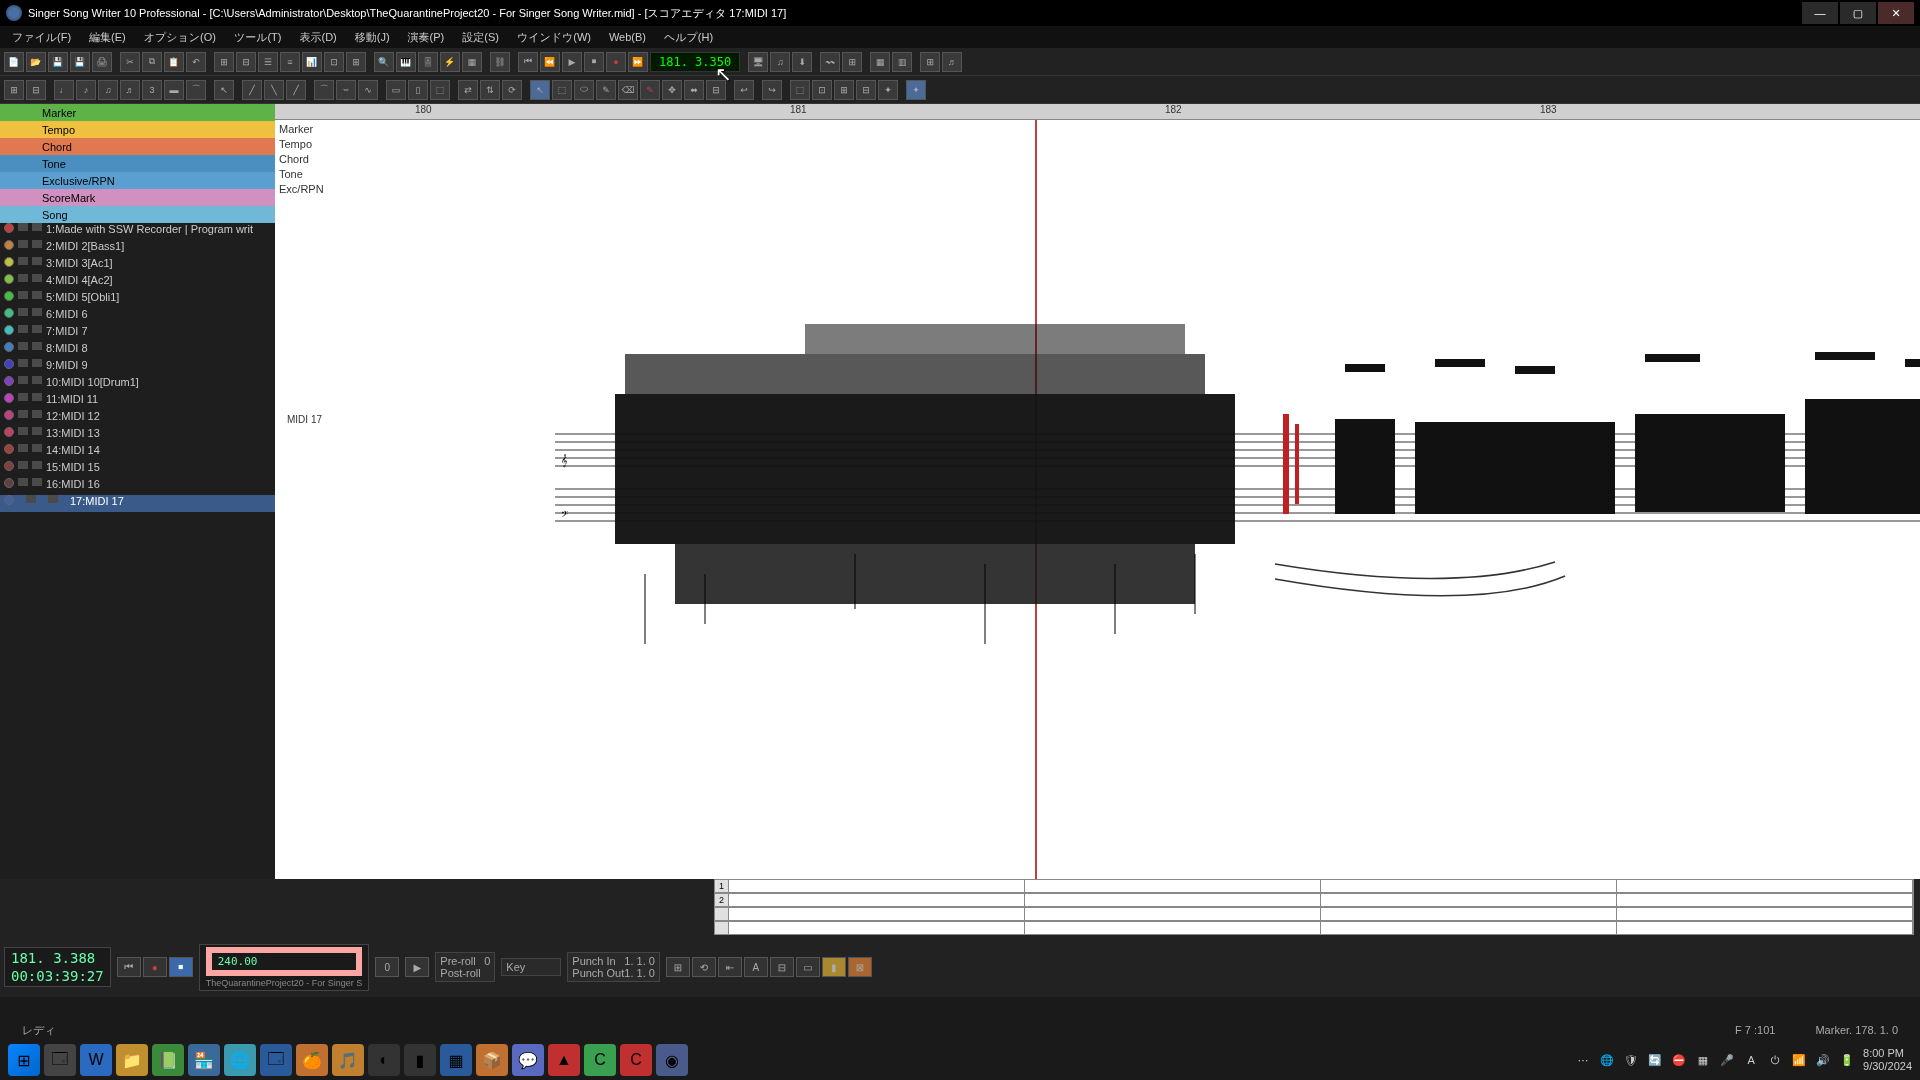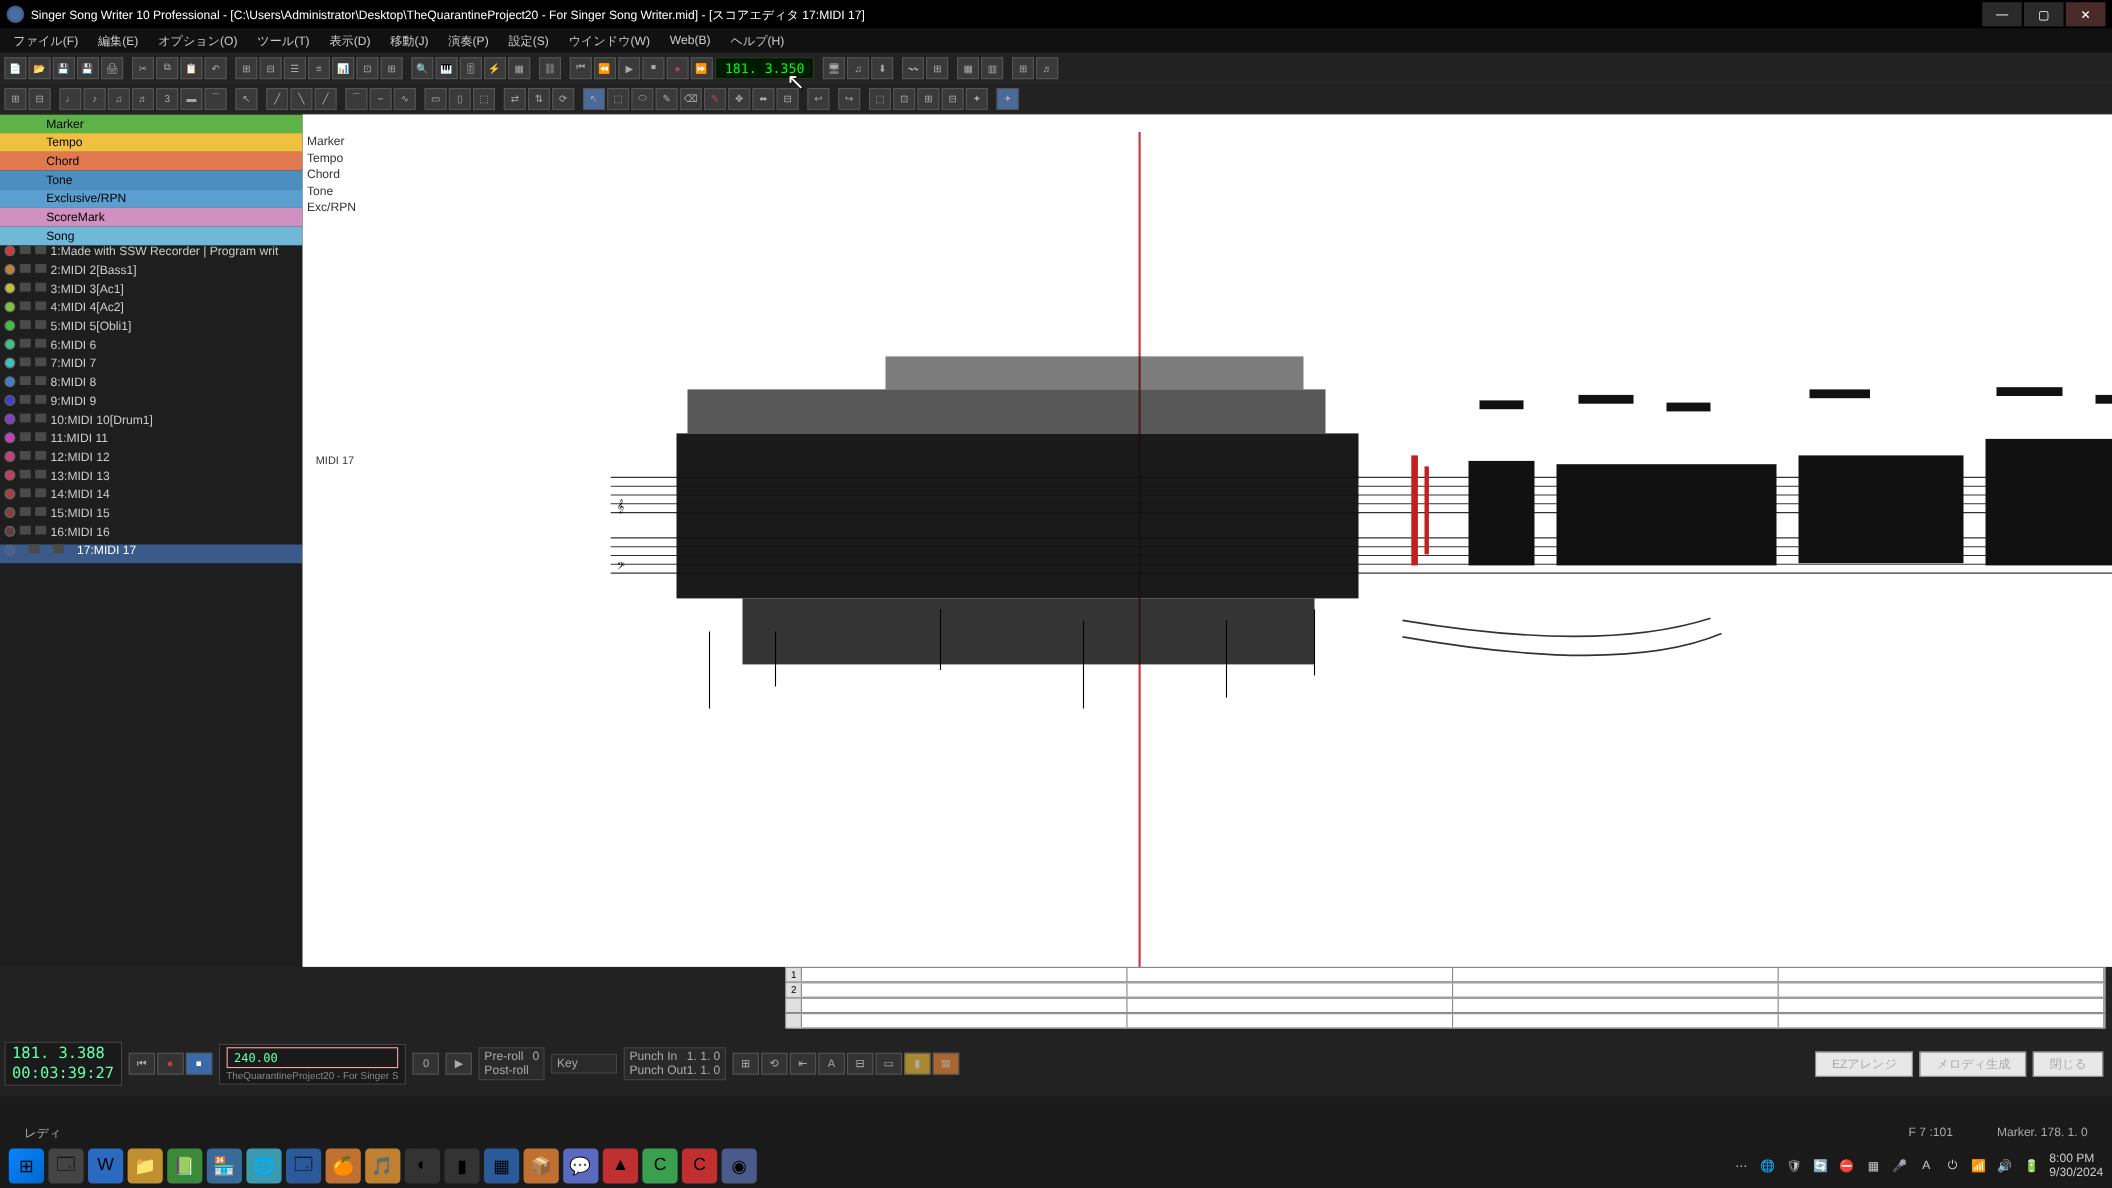--- a/index.html
+++ b/index.html
@@ -42,21 +42,21 @@
 .score-ruler { height: 16px; background: #d0d0d0; border-bottom: 1px solid #888; position: relative; }
 .ruler-mark { position: absolute; top: 0; font-size: 10px; color: #333; }
 .score-header { position: absolute; left: 4px; top: 18px; color: #333; font-size: 10px; line-height: 15px; }
 .playhead { position: absolute; top: 16px; bottom: 0; width: 2px; background: #c04040; left: 760px; }
 
 .bottom-panels { background: #222; height: 60px; display: flex; align-items: center; padding: 2px 4px; color: #aaa; gap: 6px; }
 .transport-box { background: #1a1a1a; border: 1px solid #444; padding: 2px 6px; display: flex; flex-direction: column; gap: 2px; }
 .transport-time { color: #6fa; font-family: monospace; font-size: 14px; }
 .transport-btns { display: flex; gap: 2px; }
 .xbtn { width: 24px; height: 20px; background: #333; border: 1px solid #555; display: flex; align-items: center; justify-content: center; cursor: pointer; font-size: 10px; }
-.tempo-box { background: #1a1a1a; border: 1px solid #fca5a5; padding: 2px 6px; color: #6fa; font-family: monospace; }
+.tempo-box { background: #1a1a1a; border: 6px solid #fca5a5; padding: 2px 6px; color: #6fa; font-family: monospace; }
 .small-panel { background: #2a2a2a; border: 1px solid #444; padding: 2px 4px; font-size: 9px; min-width: 60px; }
 .tool-strip { display: flex; gap: 2px; }
 
 .track-grid { background: #fff; height: 56px; margin: 0 6px 2px 360px; display: flex; flex-direction: column; }
 .grid-row { flex: 1; border: 1px solid #888; display: flex; }
 .grid-cell { flex: 1; border-right: 1px solid #888; }
 .grid-num { width: 14px; background: #e0e0e0; display: flex; align-items: center; justify-content: center; border-right: 1px solid #888; font-size: 9px; }
 
 .action-buttons { background: #ddd; padding: 4px; display: flex; gap: 6px; margin-left: 360px; }
 .act-btn { padding: 3px 14px; background: #e8e8e8; border: 1px solid #888; cursor: pointer; font-size: 11px; }
@@ -314,20 +314,26 @@
         <span>16:MIDI 16</span>
       </div>
       <div class="track-row selected">
         <div class="track-dot" style="background: rgb(64, 96, 160);"></div>
         <div class="track-arrow"></div>
         <div class="track-arrow"></div>
         <span>17:MIDI 17</span>
       </div>
     </div>
   <div class="score-area">
+    <div class="score-ruler" id="ruler">
+        <div class="ruler-mark" style="left: 140px;">180</div>
+        <div class="ruler-mark" style="left: 515px;">181</div>
+        <div class="ruler-mark" style="left: 890px;">182</div>
+        <div class="ruler-mark" style="left: 1265px;">183</div>
+      </div>
     <div class="score-header" id="score-header">
         <div>Marker</div>
         <div>Tempo</div>
         <div>Chord</div>
         <div>    Tone</div>
         <div>    Exc/RPN</div>
       </div>
     <div style="position:absolute; left:12px; top:310px; font-size:10px; color:#333;">MIDI 17</div>
     <div class="playhead"></div>
     <svg class="score-svg" width="1600" height="350">
@@ -458,25 +464,20 @@
     <div class="xbtn">⊞</div>
     <div class="xbtn">⟲</div>
     <div class="xbtn">⇤</div>
     <div class="xbtn">A</div>
     <div class="xbtn">⊟</div>
     <div class="xbtn">▭</div>
     <div class="xbtn" style="background:#aa8830">▮</div>
     <div class="xbtn" style="background:#aa6630">⊠</div>
   </div>
   <div style="flex:1"></div>
-  <div class="action-buttons" id="action-buttons" style="margin:0; background:none;">
-      <div class="act-btn">EZアレンジ</div>
-      <div class="act-btn">メロディ生成</div>
-      <div class="act-btn">閉じる</div>
-    </div>
 </div>
 
 <div class="statusbar">
   <span>レディ</span>
   <div style="display:flex; gap:40px;">
     <span>F 7  :101</span>
     <span>Marker. 178. 1.  0</span>
   </div>
 </div>
 

